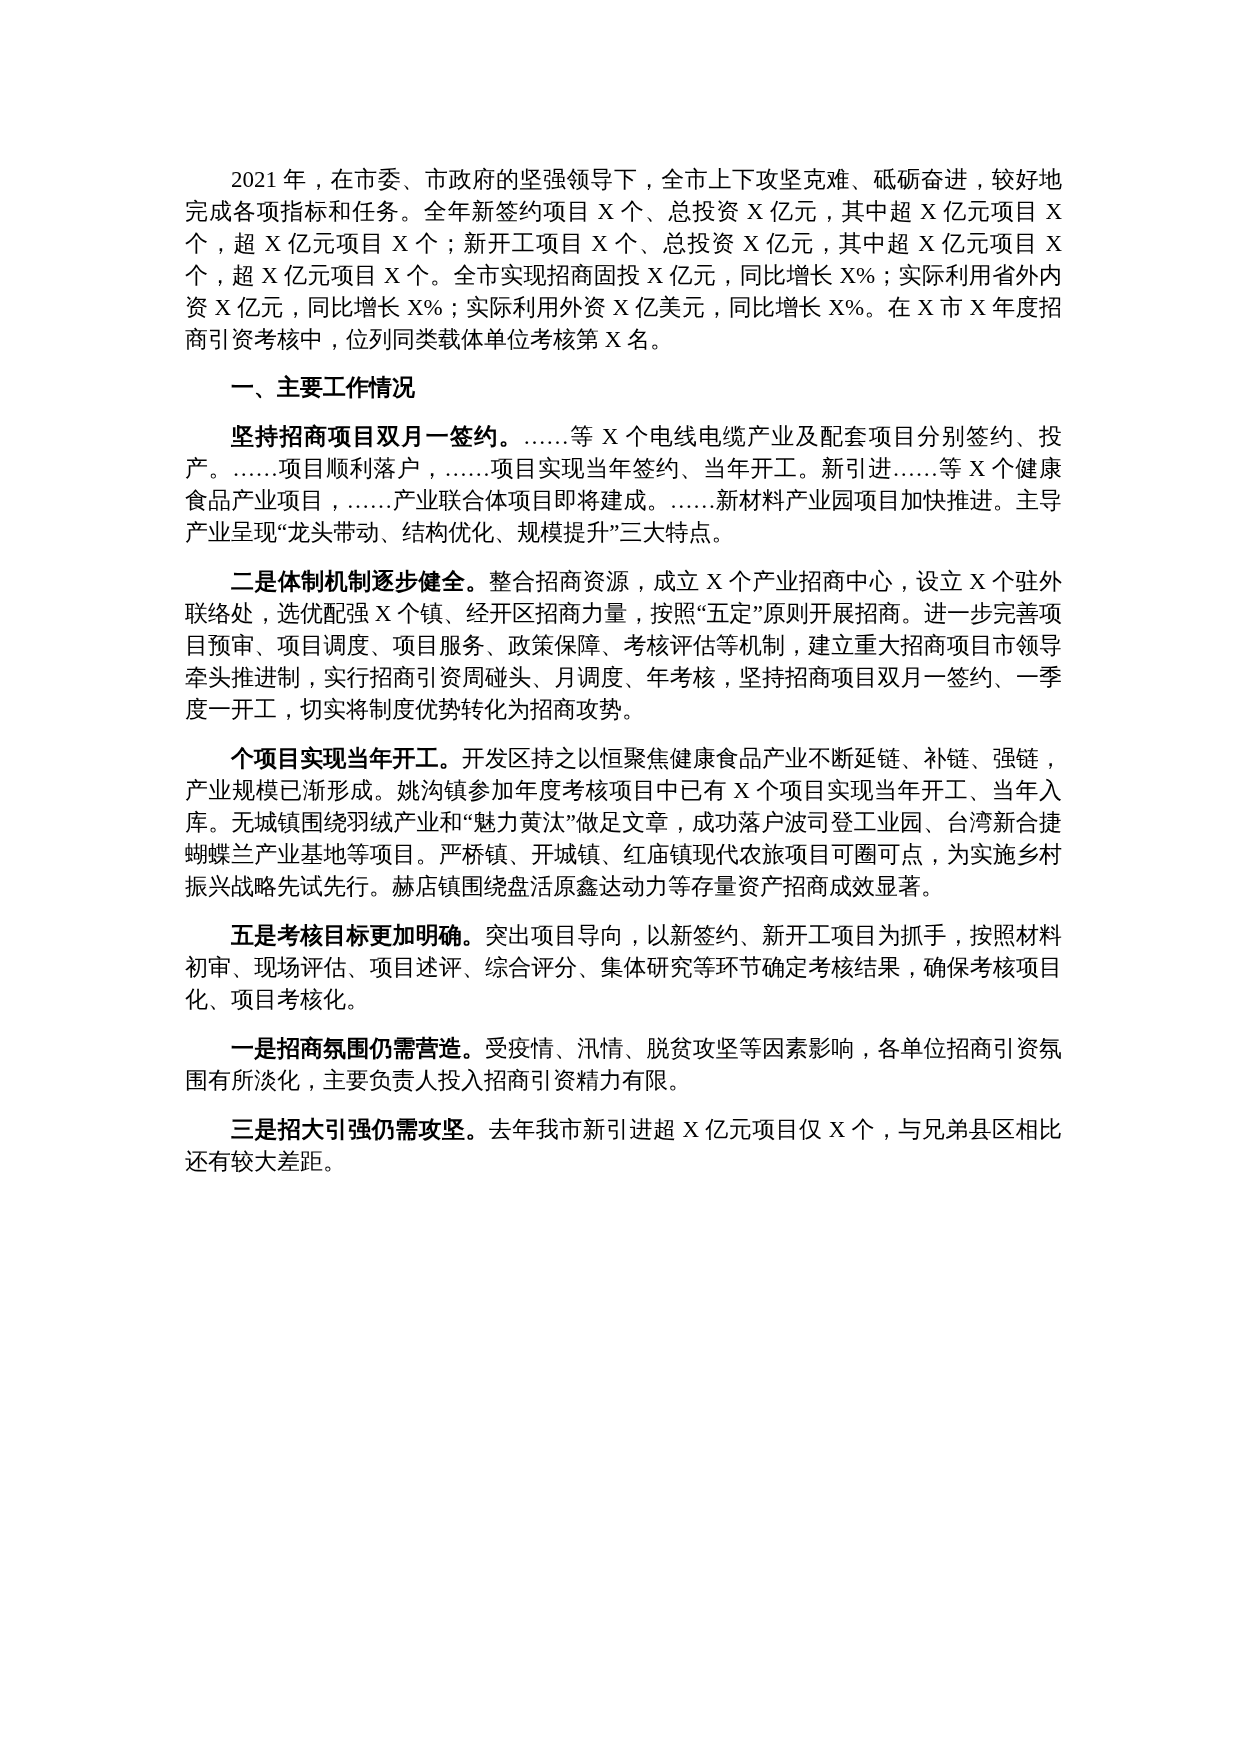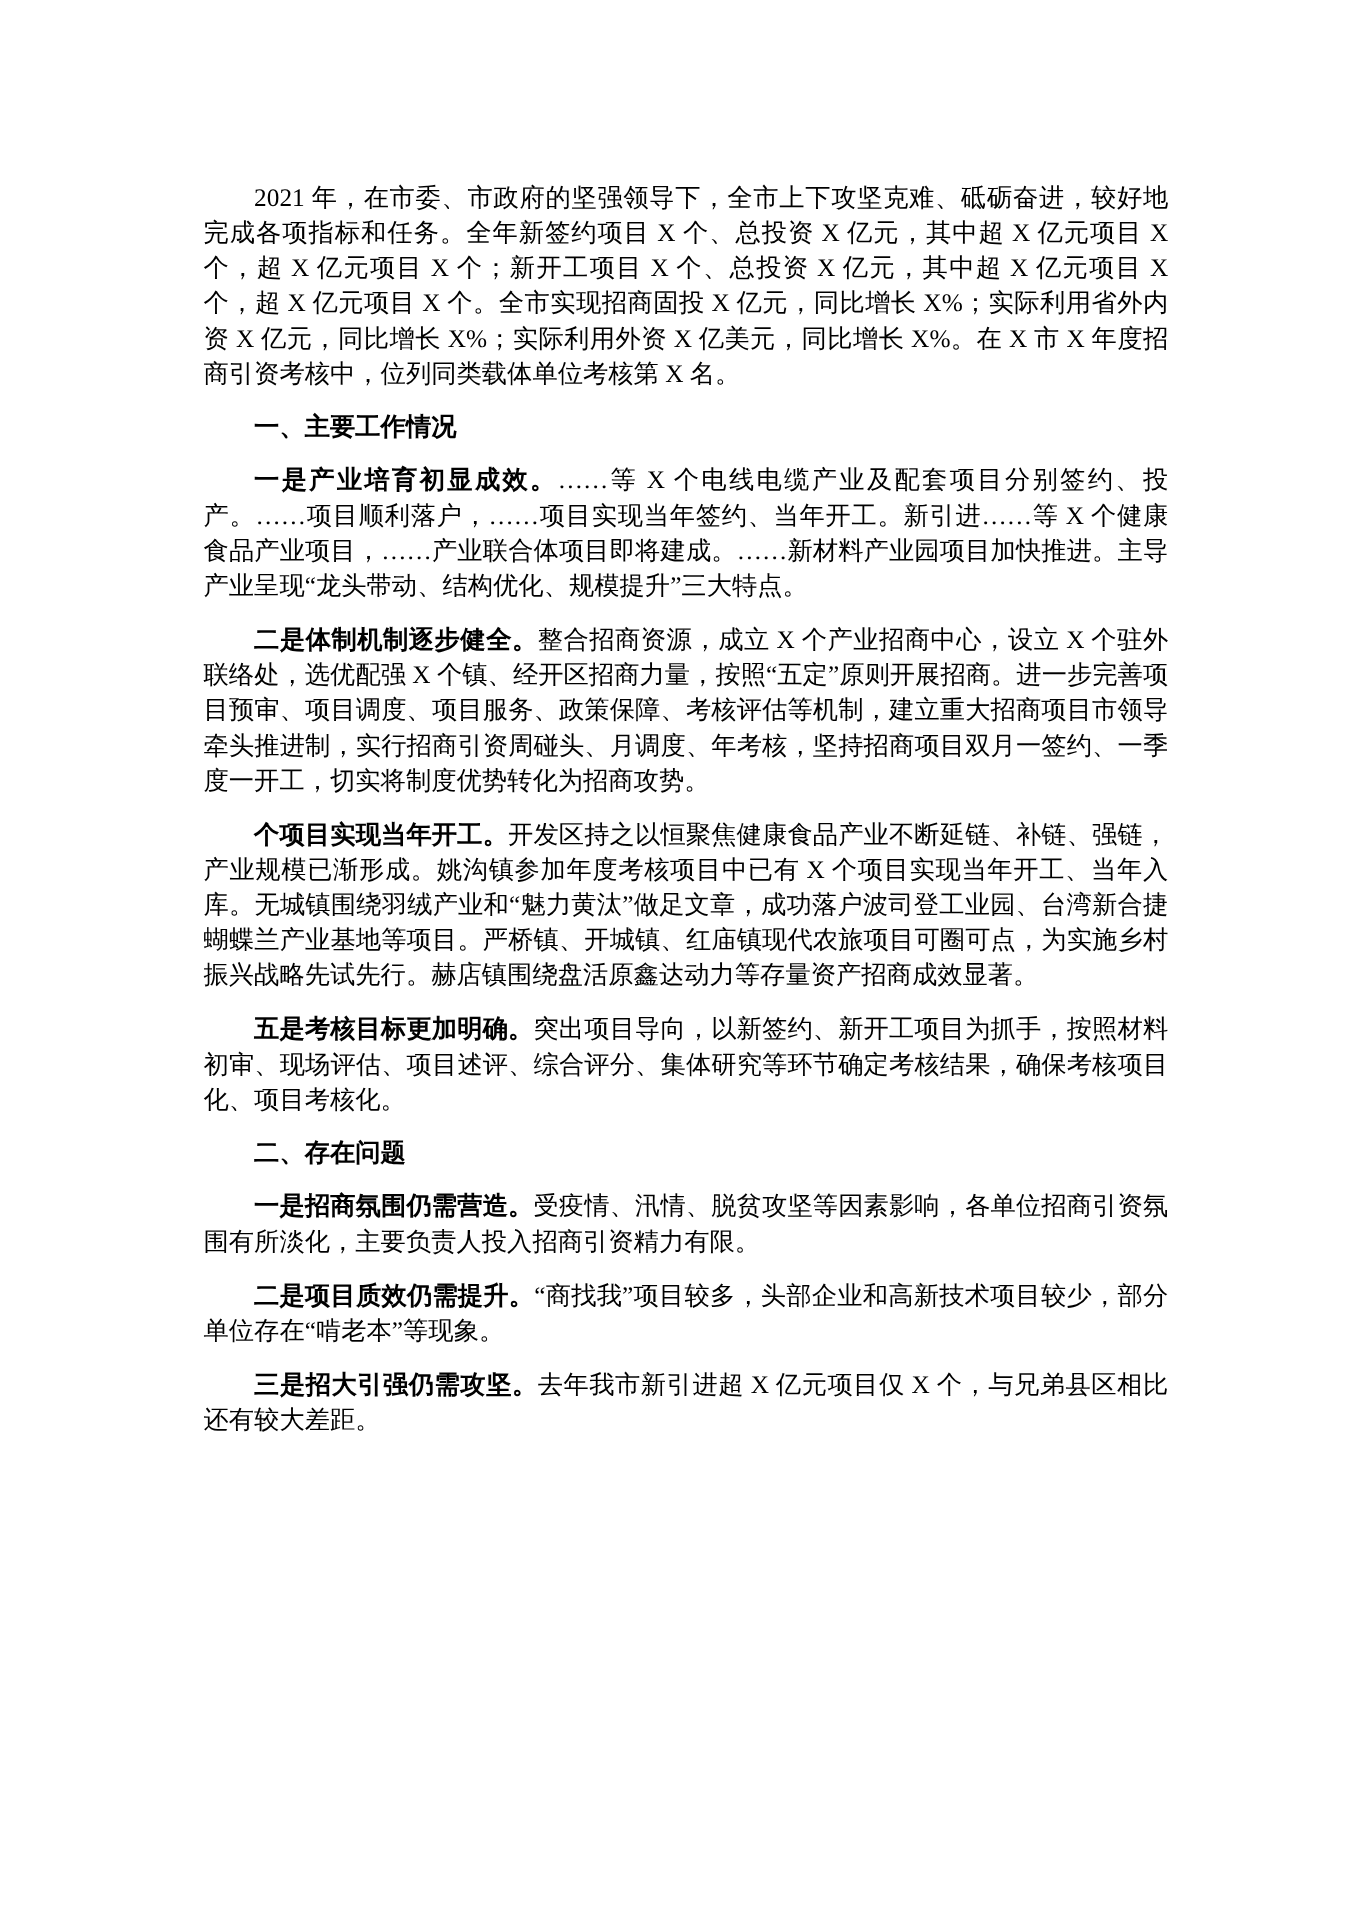--- a/index.html
+++ b/index.html
@@ -41,30 +41,28 @@
 </style>
 </head>
 <body>
 
 <div class="page doc">
 
   <p class="first">2021 年，在市委、市政府的坚强领导下，全市上下攻坚克难、砥砺奋进，较好地完成各项指标和任务。全年新签约项目 X 个、总投资 X 亿元，其中超 X 亿元项目 X 个，超 X 亿元项目 X 个；新开工项目 X 个、总投资 X 亿元，其中超 X 亿元项目 X 个，超 X 亿元项目 X 个。全市实现招商固投 X 亿元，同比增长 X%；实际利用省外内资 X 亿元，同比增长 X%；实际利用外资 X 亿美元，同比增长 X%。在 X 市 X 年度招商引资考核中，位列同类载体单位考核第 X 名。</p>
 
   <p class="heading">一、主要工作情况</p>
 
-  <p><span class="lead">一是产业培育初显成效。</span><span>……等 X 个电线电缆产业及配套项目分别签约、投产。……项目顺利落户，……项目实现当年签约、当年开工。新引进……等 X 个健康食品产业项目，……产业联合体项目即将建成。……新材料产业园项目加快推进。主导产业呈现“龙头带动、结构优化、规模提升”三大特点。</span></p>
+  <p><span class="lead">坚持招商项目双月一签约。</span><span>……等 X 个电线电缆产业及配套项目分别签约、投产。……项目顺利落户，……项目实现当年签约、当年开工。新引进……等 X 个健康食品产业项目，……产业联合体项目即将建成。……新材料产业园项目加快推进。主导产业呈现“龙头带动、结构优化、规模提升”三大特点。</span></p>
 
   <p><span class="lead">二是体制机制逐步健全。</span><span>整合招商资源，成立 X 个产业招商中心，设立 X 个驻外联络处，选优配强 X 个镇、经开区招商力量，按照“五定”原则开展招商。进一步完善项目预审、项目调度、项目服务、政策保障、考核评估等机制，建立重大招商项目市领导牵头推进制，实行招商引资周碰头、月调度、年考核，坚持招商项目双月一签约、一季度一开工，切实将制度优势转化为招商攻势。</span></p>
 
 
   <p><span class="lead">个项目实现当年开工。</span><span>开发区持之以恒聚焦健康食品产业不断延链、补链、强链，产业规模已渐形成。姚沟镇参加年度考核项目中已有 X 个项目实现当年开工、当年入库。无城镇围绕羽绒产业和“魅力黄汰”做足文章，成功落户波司登工业园、台湾新合捷蝴蝶兰产业基地等项目。严桥镇、开城镇、红庙镇现代农旅项目可圈可点，为实施乡村振兴战略先试先行。赫店镇围绕盘活原鑫达动力等存量资产招商成效显著。</span></p>
 
   <p><span class="lead">五是考核目标更加明确。</span><span>突出项目导向，以新签约、新开工项目为抓手，按照材料初审、现场评估、项目述评、综合评分、集体研究等环节确定考核结果，确保考核项目化、项目考核化。</span></p>
 
-  <p class="heading">二、存在问题</p>
 
   <p><span class="lead">一是招商氛围仍需营造。</span><span>受疫情、汛情、脱贫攻坚等因素影响，各单位招商引资氛围有所淡化，主要负责人投入招商引资精力有限。</span></p>
 
-  <p><span class="lead">二是项目质效仍需提升。</span><span>“商找我”项目较多，头部企业和高新技术项目较少，部分单位存在“啃老本”等现象。</span></p>
 
   <p><span class="lead">三是招大引强仍需攻坚。</span><span>去年我市新引进超 X 亿元项目仅 X 个，与兄弟县区相比还有较大差距。</span></p>
 
 </div>
 
 </body></html>

